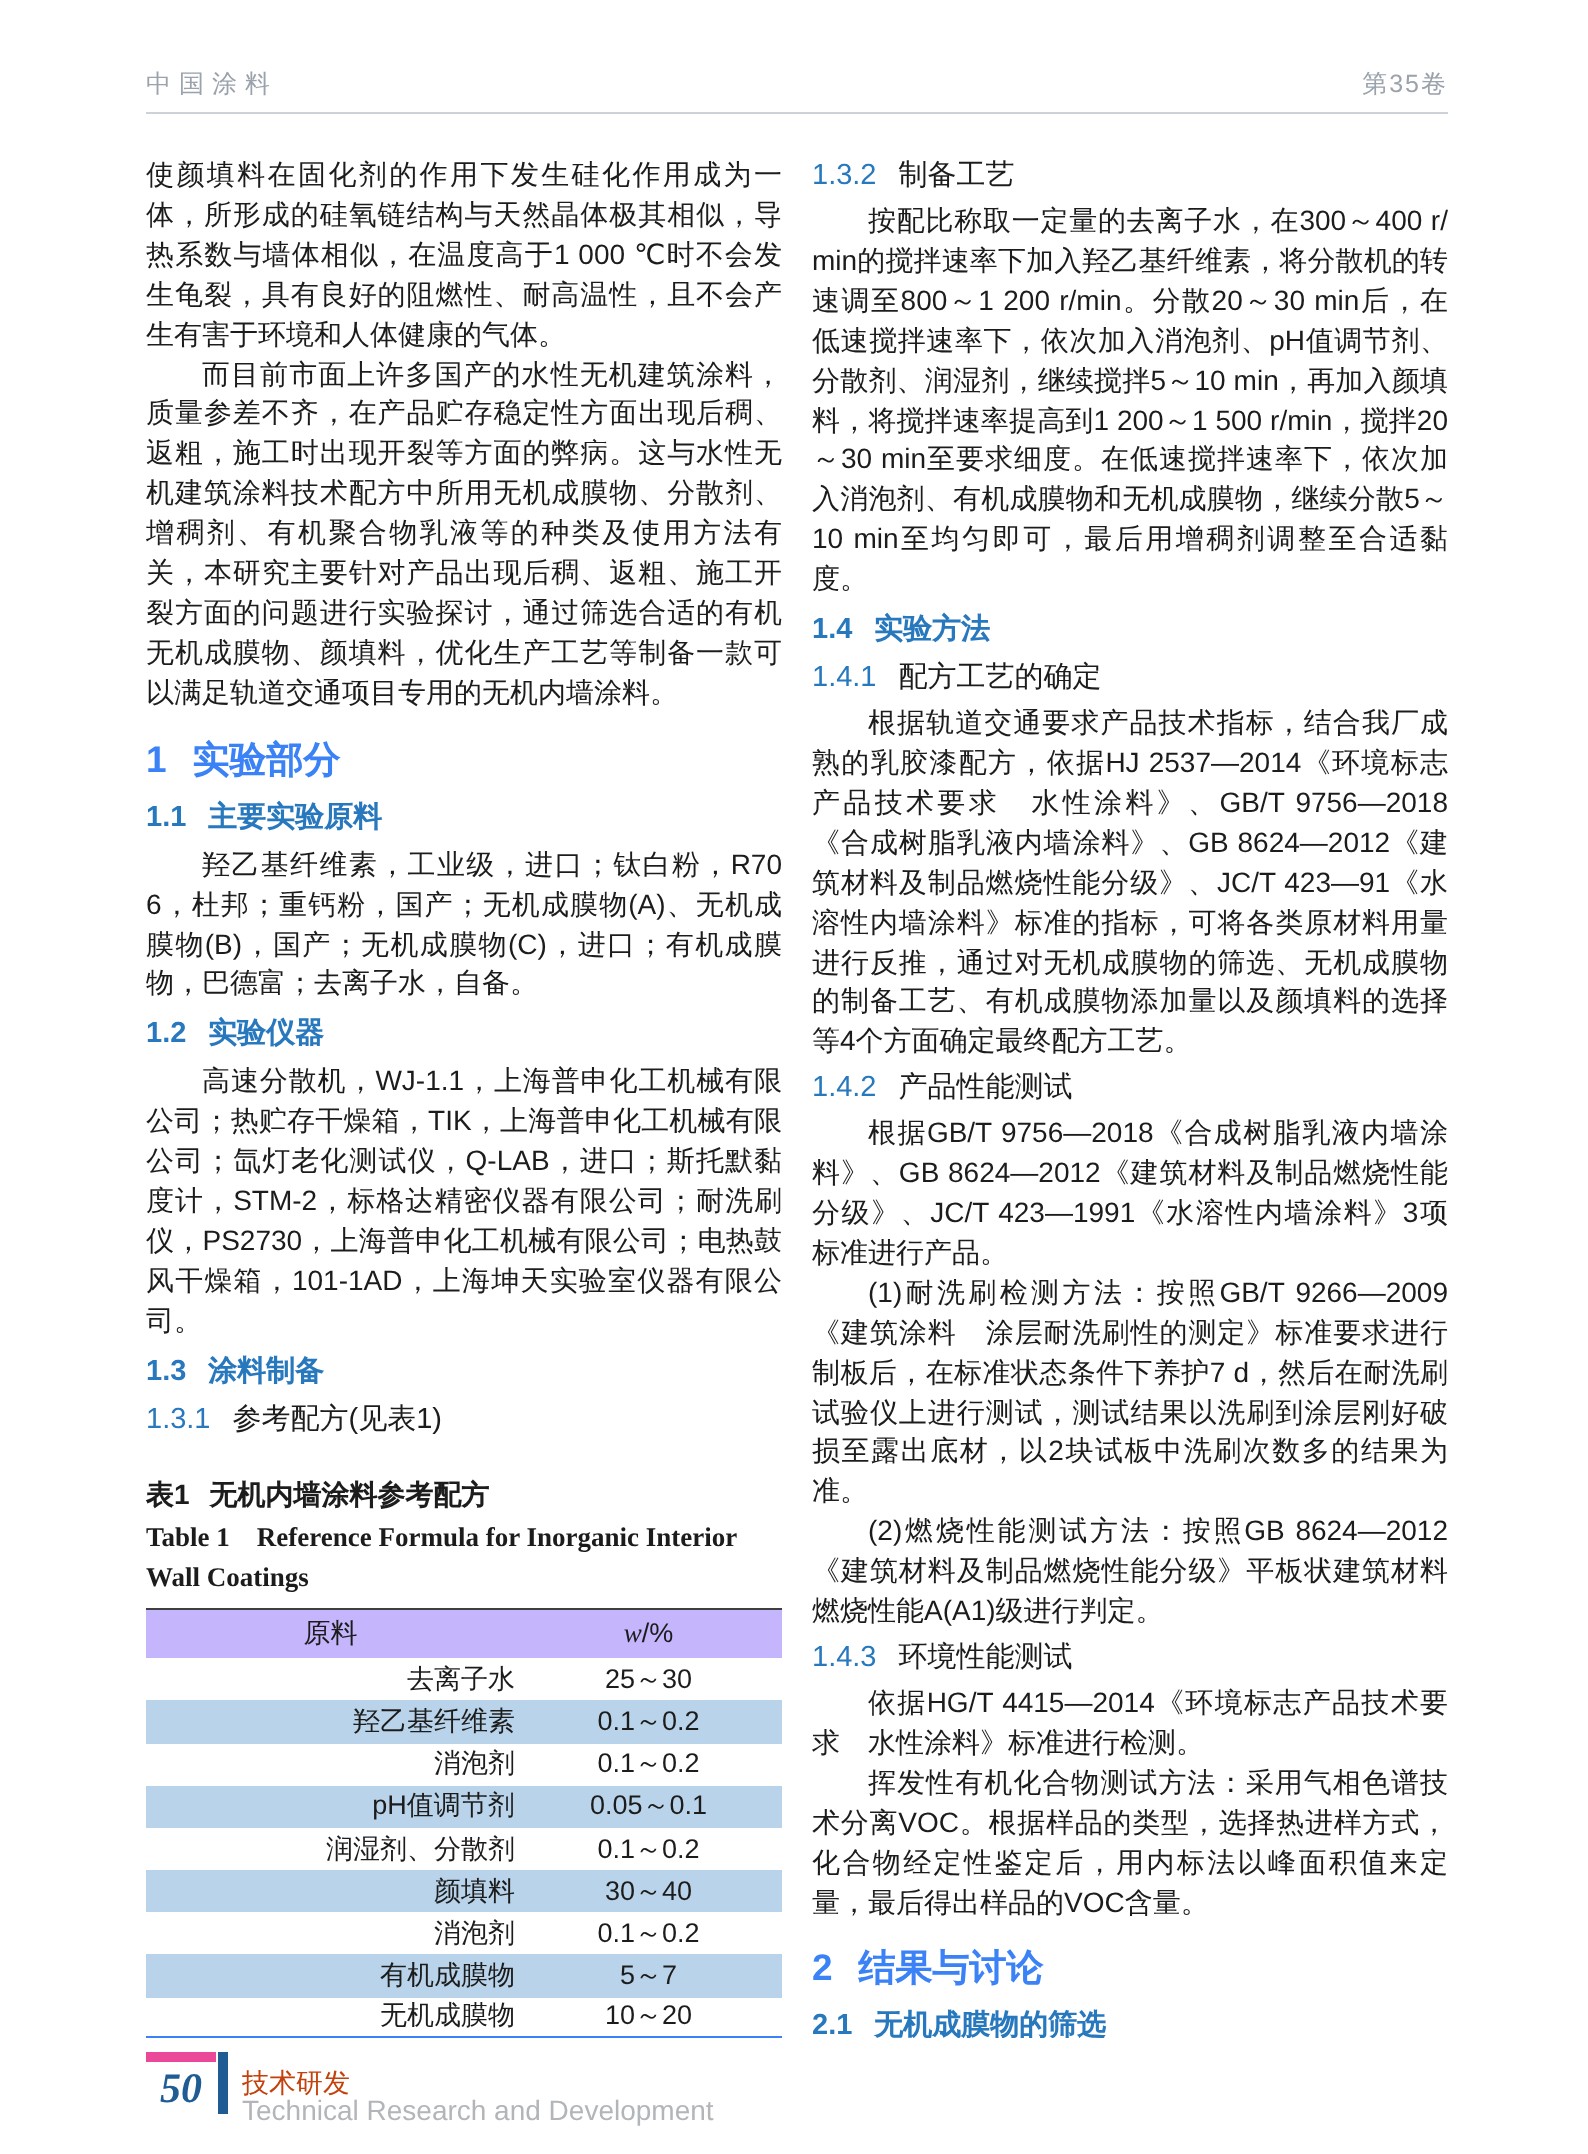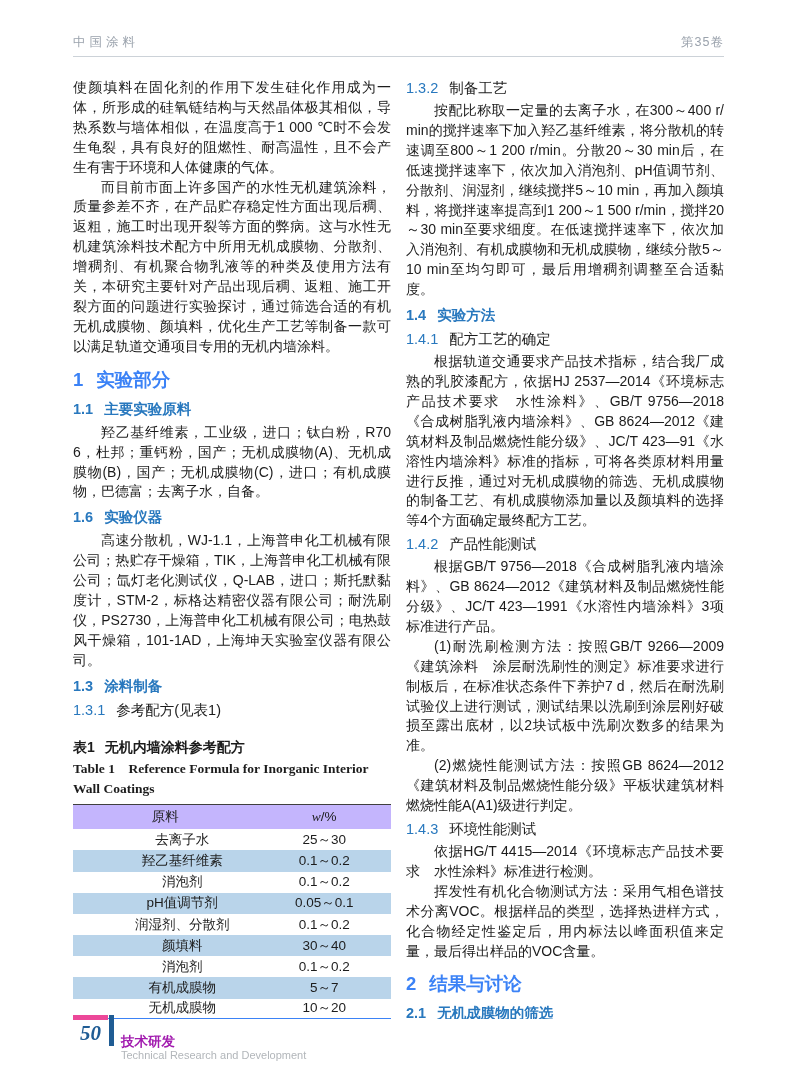--- a/index.html
+++ b/index.html
@@ -69,41 +69,41 @@
   table.formula {
     width:100%; border-collapse:collapse; margin-top:5px;
     font-size:13.5px; line-height:16px;
   }
   table.formula th {
     background:#c4b5fd;
     border-top:1.5px solid #3f3f3f;
     font-weight:normal; height:25px; text-align:center;
   }
   table.formula td { height:21.2px; }
-  table.formula td:first-child { padding-left:34px; text-align:center; width:58%; }
+  table.formula td:first-child { padding-left:34px; text-align:right; width:58%; }
   table.formula td:last-child  { text-align:center; }
   table.formula tbody tr:nth-child(even) { background:#b9d4ea; }
   table.formula tbody tr:last-child { border-bottom:4px solid #3b82f6; }
   .ital { font-style:italic; font-family:"Liberation Serif","DejaVu Serif",serif; }
   
   .page-footer {
     position:absolute; left:73px; bottom:16px;
     display:flex; align-items:flex-start;
   }
   .page-num-box {
     border-top:5px solid #ec4899; padding-top:0;
     width:35px; text-align:center;
     font-family:"Liberation Serif","DejaVu Serif",serif;
     font-style:italic; font-weight:bold;
     font-size:21px; color:#1f5c94; line-height:26px;
   }
   .footer-bar { width:5px; height:31px; background:#1f5c94; margin:0 7px 0 1px; }
   .footer-labels { display:flex; flex-direction:column; justify-content:flex-start; }
-  .footer-cn { font-size:13.5px; font-weight:bold; color:#a21caf; line-height:17px; margin-top:18px; }
-  .footer-en { font-size:11px; color:#b2b6ba; line-height:11px; }
+  .footer-cn { font-size:13.5px; font-weight:normal; color:#c2410c; line-height:17px; margin-top:7px; }
+  .footer-en { font-size:14px; color:#b2b6ba; line-height:11px; }
 </style>
 </head>
 <body>
 
 <div class="page">
 
   <div class="page-header">
     <span class="journal-name">中国涂料</span>
     <span class="volume-no">第35卷</span>
   </div>
@@ -112,21 +112,21 @@
 
     <div class="col">
       <p class="body-para no-indent">使颜填料在固化剂的作用下发生硅化作用成为一体，所形成的硅氧链结构与天然晶体极其相似，导热系数与墙体相似，在温度高于1 000 ℃时不会发生龟裂，具有良好的阻燃性、耐高温性，且不会产生有害于环境和人体健康的气体。</p>
       <p class="body-para">而目前市面上许多国产的水性无机建筑涂料，质量参差不齐，在产品贮存稳定性方面出现后稠、返粗，施工时出现开裂等方面的弊病。这与水性无机建筑涂料技术配方中所用无机成膜物、分散剂、增稠剂、有机聚合物乳液等的种类及使用方法有关，本研究主要针对产品出现后稠、返粗、施工开裂方面的问题进行实验探讨，通过筛选合适的有机无机成膜物、颜填料，优化生产工艺等制备一款可以满足轨道交通项目专用的无机内墙涂料。</p>
 
       <p class="h1"><span class="sec-num">1</span><span>实验部分</span></p>
 
       <p class="h2"><span class="sec-num">1.1</span><span>主要实验原料</span></p>
       <p class="body-para">羟乙基纤维素，工业级，进口；钛白粉，R706，杜邦；重钙粉，国产；无机成膜物(A)、无机成膜物(B)，国产；无机成膜物(C)，进口；有机成膜物，巴德富；去离子水，自备。</p>
 
-      <p class="h2"><span class="sec-num">1.6</span><span>实验仪器</span></p>
+      <p class="h2"><span class="sec-num">1.2</span><span>实验仪器</span></p>
       <p class="body-para">高速分散机，WJ-1.1，上海普申化工机械有限公司；热贮存干燥箱，TIK，上海普申化工机械有限公司；氙灯老化测试仪，Q-LAB，进口；斯托默黏度计，STM-2，标格达精密仪器有限公司；耐洗刷仪，PS2730，上海普申化工机械有限公司；电热鼓风干燥箱，101-1AD，上海坤天实验室仪器有限公司。</p>
 
       <p class="h2"><span class="sec-num">1.3</span><span>涂料制备</span></p>
       <p class="h3"><span class="sec-num">1.3.1</span><span>参考配方(见表1)</span></p>
 
       <div class="table-block">
         <p class="tbl-caption-cn"><span class="cap-label">表1</span><span>无机内墙涂料参考配方</span></p>
         <p class="tbl-caption-en">Table 1　Reference Formula for Inorganic Interior Wall Coatings</p>
         <table class="formula">
           <thead>

